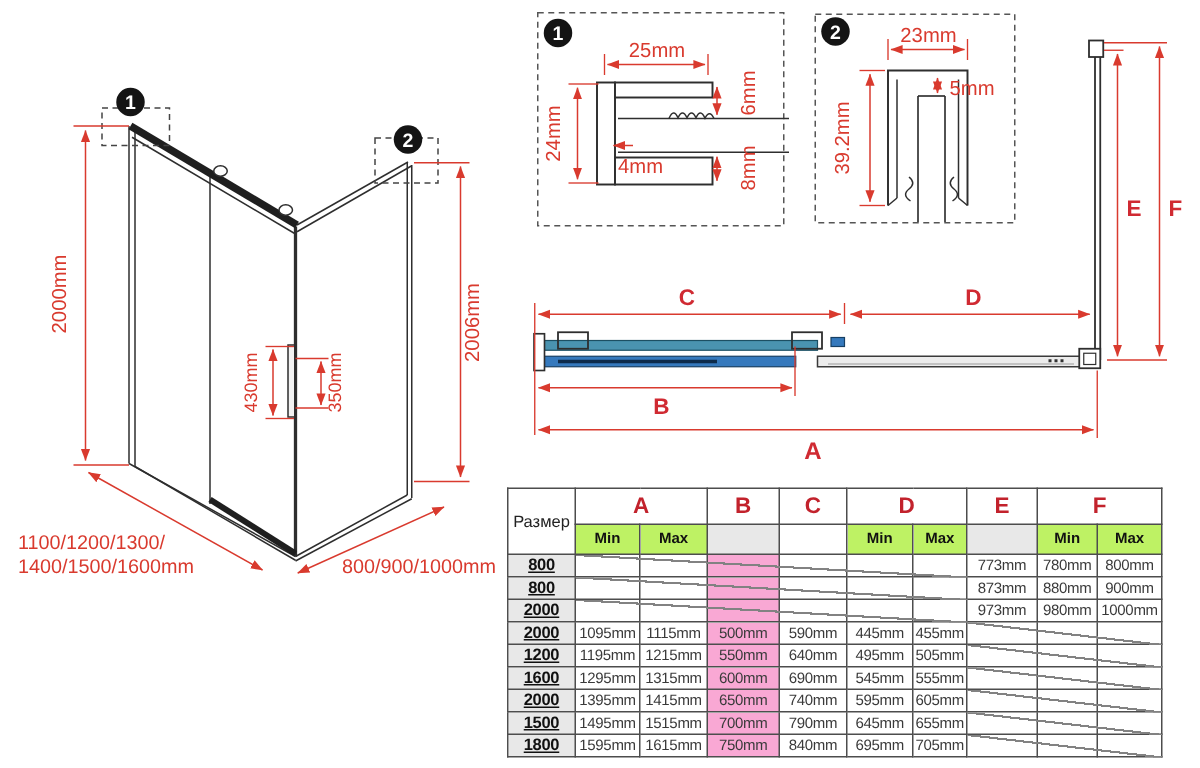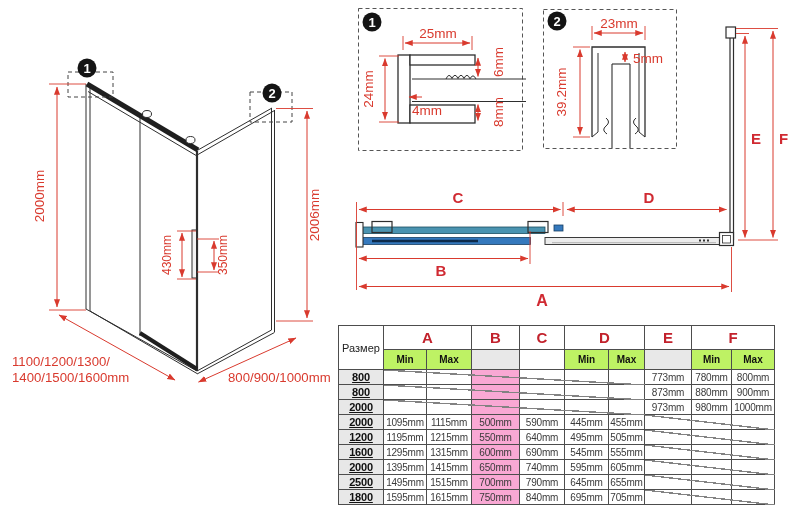--- a/index.html
+++ b/index.html
@@ -332,21 +332,21 @@
           <td>1415mm</td>
           <td class="gray">650mm</td>
           <td>740mm</td>
           <td>595mm</td>
           <td>605mm</td>
           <td class="xs"></td>
           <td></td>
           <td class="xe"></td>
         </tr>
         <tr>
-          <td class="size">2500</td>
+          <td class="size">1500</td>
           <td>1495mm</td>
           <td>1515mm</td>
           <td class="gray">700mm</td>
           <td>790mm</td>
           <td>645mm</td>
           <td>655mm</td>
           <td class="xs"></td>
           <td></td>
           <td class="xe"></td>
         </tr>

